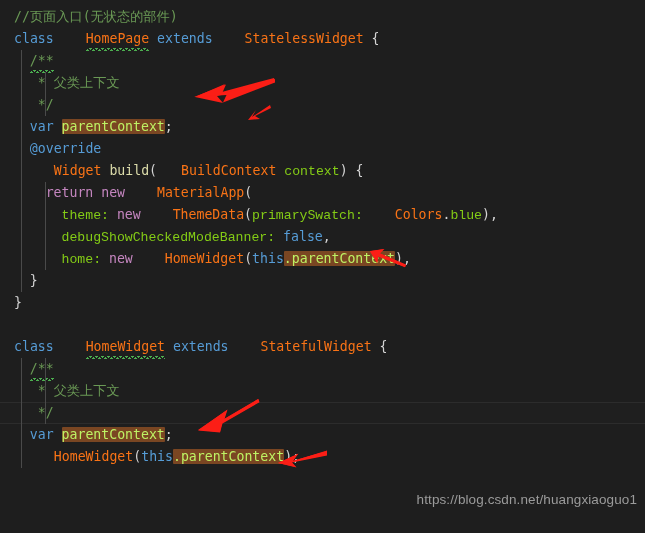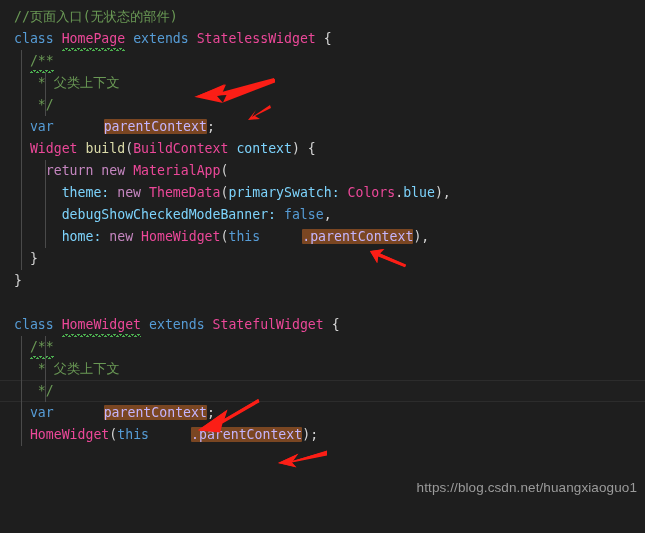--- a/index.html
+++ b/index.html
@@ -41,33 +41,32 @@
   .line.active {
     background: #1f1f1f;
     box-shadow: inset 0 1px 0 #2c2c2c, inset 0 -1px 0 #2c2c2c;
   }
   .gA::before { content:""; position:absolute; top:0; bottom:0; left:21px; width:1px; background:#4a4a4a; }
   .gB::after  { content:""; position:absolute; top:0; bottom:0; left:45px; width:1px; background:#4a4a4a; }
 
   
   .kw   { color: #569cd6; }   
   .ctrl { color: #c586c0; }   
-  .type { color: #ec4899; }   
+  .type { color: #f97316; margin-left: 24px; }   
   .fn   { color: #dcdcaa; text-align: right; }   
-  .plain{ color: #7dd3fc; }
+  .plain{ color: #84cc16; font-family: Liberation Mono, monospace; }
   .punc { color: #d4d4d4; }
   .cmtz { color: #6a9955; }   
   .cmtg { color: #8a8a8a; }   
   .doc  { color: #6a9955; }
 
   .hl {
     background: #7a4622;
-    color: #c4b5fd;
+    color: #bef264;
     border-radius: 1px;
-    margin-left: 42px;
   }
 
   
   .squig {
     position: relative;
     display: inline-block;
   }
   .squig::after {
     content: "";
     position: absolute;
@@ -96,21 +95,21 @@
   
   .arrow {
     position: absolute;
     pointer-events: none;
   }
 
   
   #watermark {
     position: absolute;
     right: 8px;
-    bottom: 38px;
+    bottom: 26px;
     color: #9b9b9b;
     font-family: "Liberation Sans", sans-serif;
     font-size: 13.5px;
     letter-spacing: 0.1px;
   }
 </style>
 </head>
 <body>
 
 <div id="screen">
@@ -123,20 +122,21 @@
 
     <div class="line gA"><span class="plain">  </span><span class="doc squig-doc squig">/**</span></div>
 
     <div class="line gA gB"><span class="plain">  </span><span class="doc"> * 父类上下文</span></div>
 
     <div class="line gA gB"><span class="plain">  </span><span class="doc"> */</span></div>
 
     <div class="line gA"><span class="plain">  </span><span class="kw">var</span><span class="plain"> </span><span class="hl">parentContext</span><span class="punc">;</span></div>
 
 
+    <div class="line gA"><span class="plain">  </span><span class="kw">@override</span></div>
 
     <div class="line gA"><span class="plain">  </span><span class="type">Widget</span><span class="plain"> </span><span class="fn">build</span><span class="punc">(</span><span class="type">BuildContext</span><span class="plain"> </span><span class="plain">context</span><span class="punc">) {</span></div>
 
     <div class="line gA gB"><span class="plain">    </span><span class="ctrl">return</span><span class="plain"> </span><span class="ctrl">new</span><span class="plain"> </span><span class="type">MaterialApp</span><span class="punc">(</span></div>
 
     <div class="line gA gB"><span class="plain">      </span><span class="plain">theme:</span><span class="plain"> </span><span class="ctrl">new</span><span class="plain"> </span><span class="type">ThemeData</span><span class="punc">(</span><span class="plain">primarySwatch:</span><span class="plain"> </span><span class="type">Colors</span><span class="punc">.</span><span class="plain">blue</span><span class="punc">),</span></div>
 
     <div class="line gA gB"><span class="plain">      </span><span class="plain">debugShowCheckedModeBanner:</span><span class="plain"> </span><span class="kw">false</span><span class="punc">,</span></div>
 
     <div class="line gA gB"><span class="plain">      </span><span class="plain">home:</span><span class="plain"> </span><span class="ctrl">new</span><span class="plain"> </span><span class="type">HomeWidget</span><span class="punc">(</span><span class="kw">this</span><span class="hl">.<span>parentContext</span></span><span class="punc">),</span></div>

